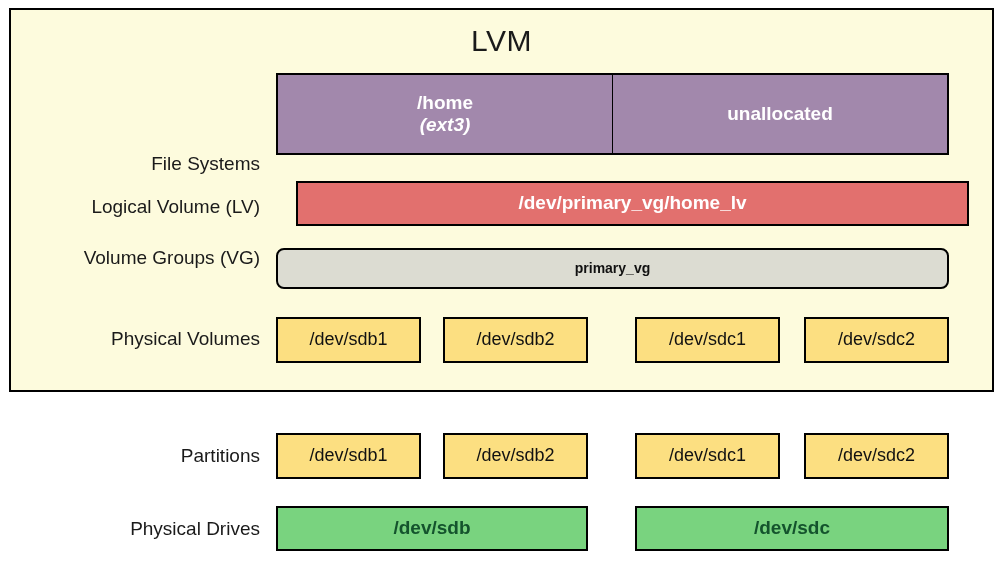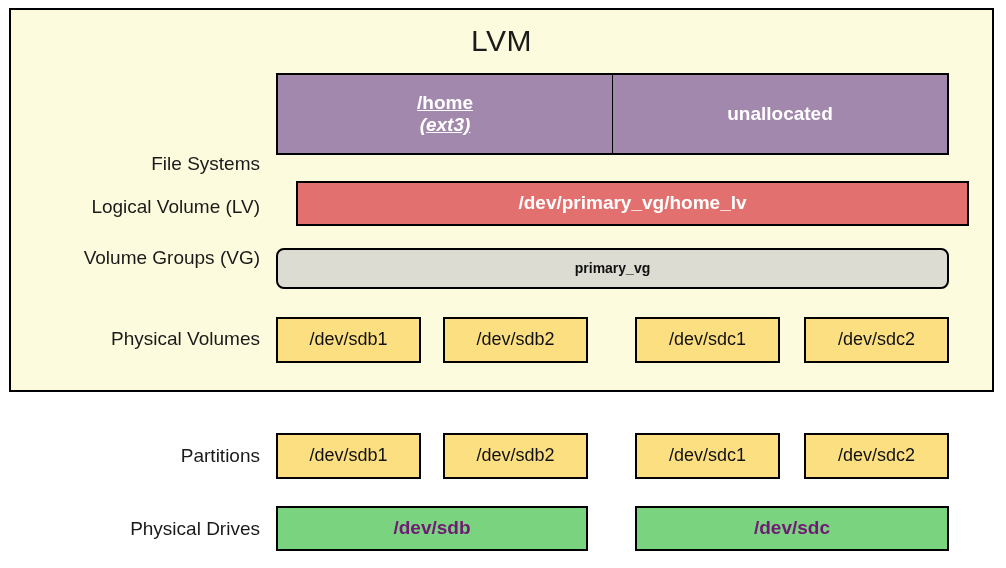--- a/index.html
+++ b/index.html
@@ -111,37 +111,37 @@
 
   .bar-part {
     background: #fcdf81;
     color: #111111;
     font-size: 18px;
     font-weight: normal;
   }
 
   .bar-drive {
     background: #79d37f;
-    color: #701a75;
+    color: #14532d;
     font-size: 19px;
     font-weight: bold;
   }
 </style>
 </head>
 <body>
 
 <div id="stage">
 
   <div class="lvm-box">
     <div class="lvm-title">LVM</div>
   </div>
 
   <div class="row-label" style="left:10px; top:105px;margin-top:48px;">File Systems</div>
 
-  <div class="bar bar-fs seg-left" style="left:276px; top:73px; width:337px; height:82px; flex-direction:column;text-decoration:underline;">
+  <div class="bar bar-fs seg-left" style="left:276px; top:73px; width:337px; height:82px; flex-direction:column;">
     <span>/home</span>
     <span class="fs-ext">(ext3)</span>
   </div>
 
   <div class="bar bar-fs seg-right" style="left:612px; top:73px; width:337px; height:82px;">
     <span>unallocated</span>
   </div>
 
   <div class="row-label" style="left:10px; top:196px;">Logical Volume (LV)</div>
 

